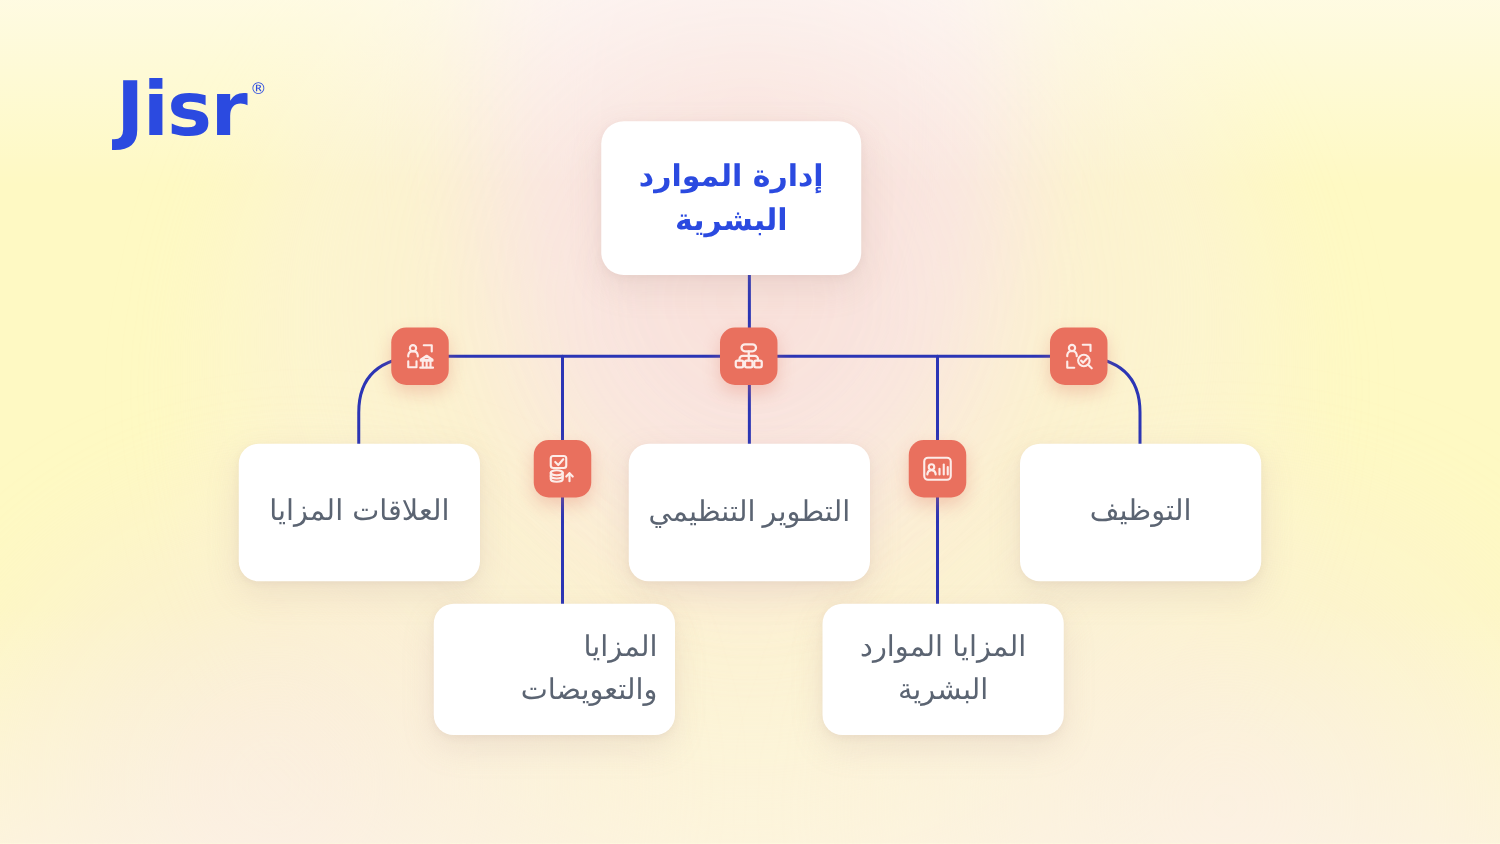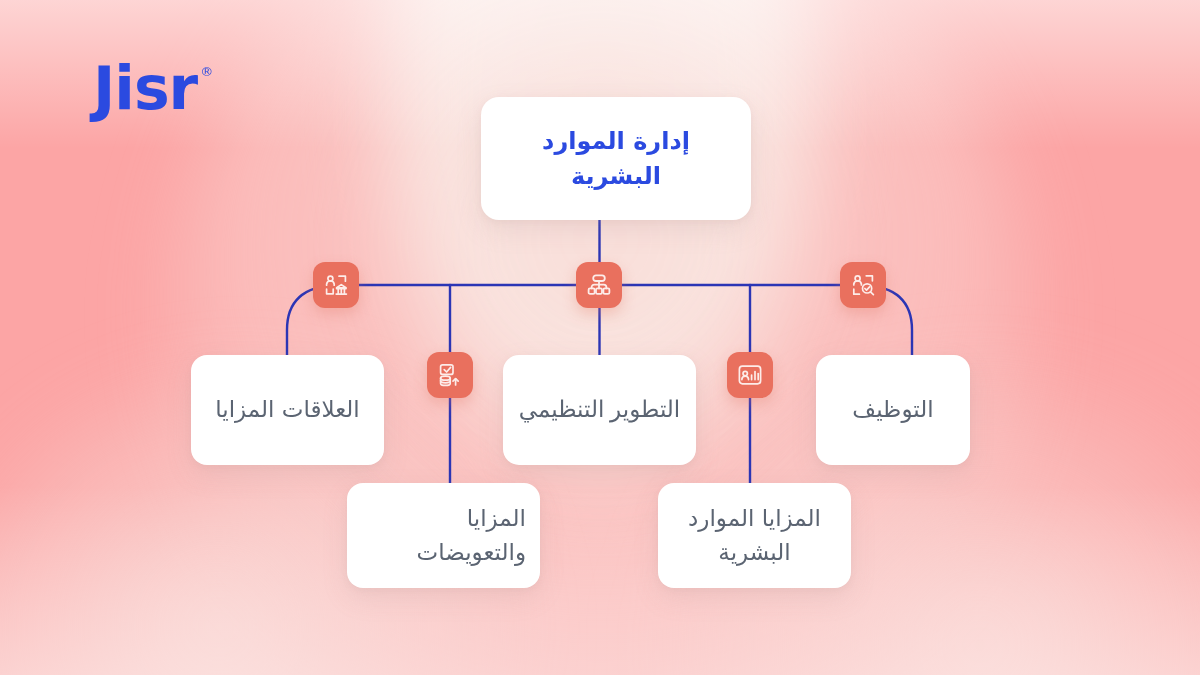--- a/index.html
+++ b/index.html
@@ -11,21 +11,21 @@
     width: 1200px;
     height: 675px;
     overflow: hidden;
     font-family: "DejaVu Sans", "Liberation Sans", sans-serif;
   }
 
   #stage {
     position: relative;
     width: 1200px;
     height: 675px;
-    background: #fca5a5;
+    background: #fef9c3;
     overflow: hidden;
   }
 
   
   .bg-layer {
     position: absolute;
     inset: 0;
     pointer-events: none;
   }
   .blob-a {
@@ -126,34 +126,34 @@
     unicode-bidi: isolate;
     color: #5b6472;
     font-size: 23px;
     line-height: 1.45;
     font-weight: 400;
   }
 
   #node-root {
     left: 481px;
     top: 97px;
-    width: 270px;
+    width: 208px;
     height: 123px;
     border-radius: 18px;
   }
   #node-root .label {
     color: #2b4ae0;
     font-weight: 700;
     font-size: 24px;
     line-height: 1.45;
   }
 
   #node-gov   { left: 191px;  top: 355px; width: 193px; height: 110px; }
   #node-orgdev{ left: 503px;  top: 355px; width: 193px; height: 110px; font-family: Liberation Serif, serif; }
-  #node-recr  { left: 816px;  top: 355px; width: 154px; height: 110px; }
+  #node-recr  { left: 816px;  top: 355px; width: 193px; height: 110px; }
   #node-ben   { left: 347px;  top: 483px; width: 193px; height: 105px; text-align: right; }
   #node-ops   { left: 658px;  top: 483px; width: 193px; height: 105px; }
 
   
   .icon-chip {
     position: absolute;
     width: 46px;
     height: 46px;
     border-radius: 12px;
     background: #e9705e;

